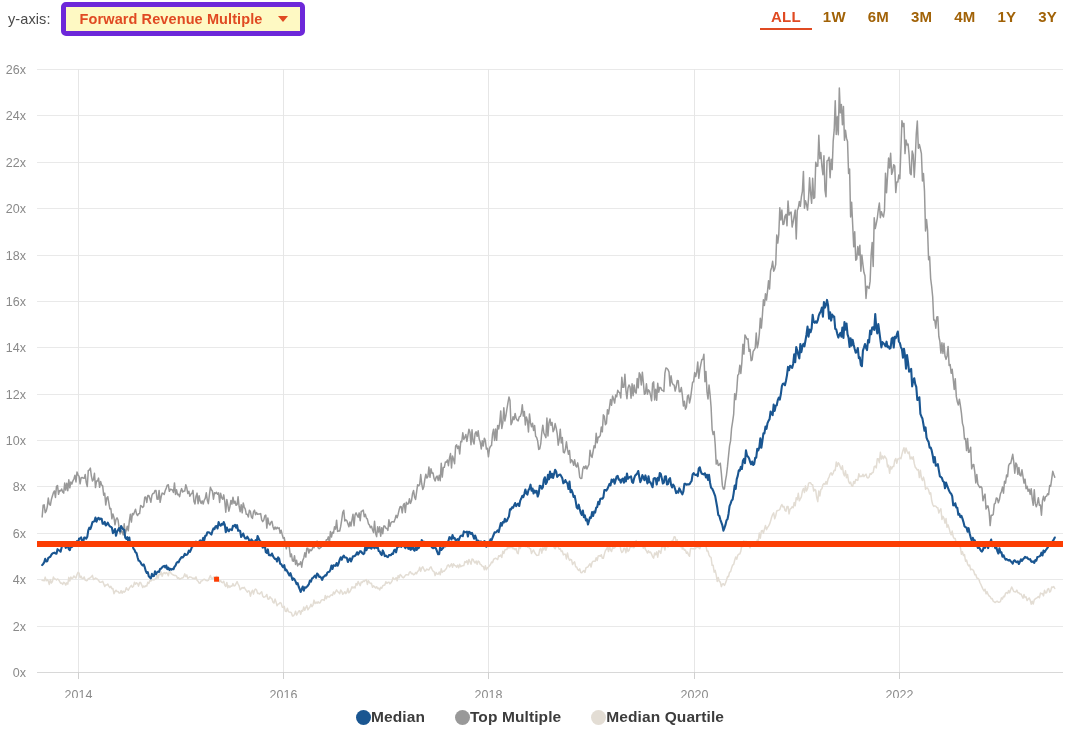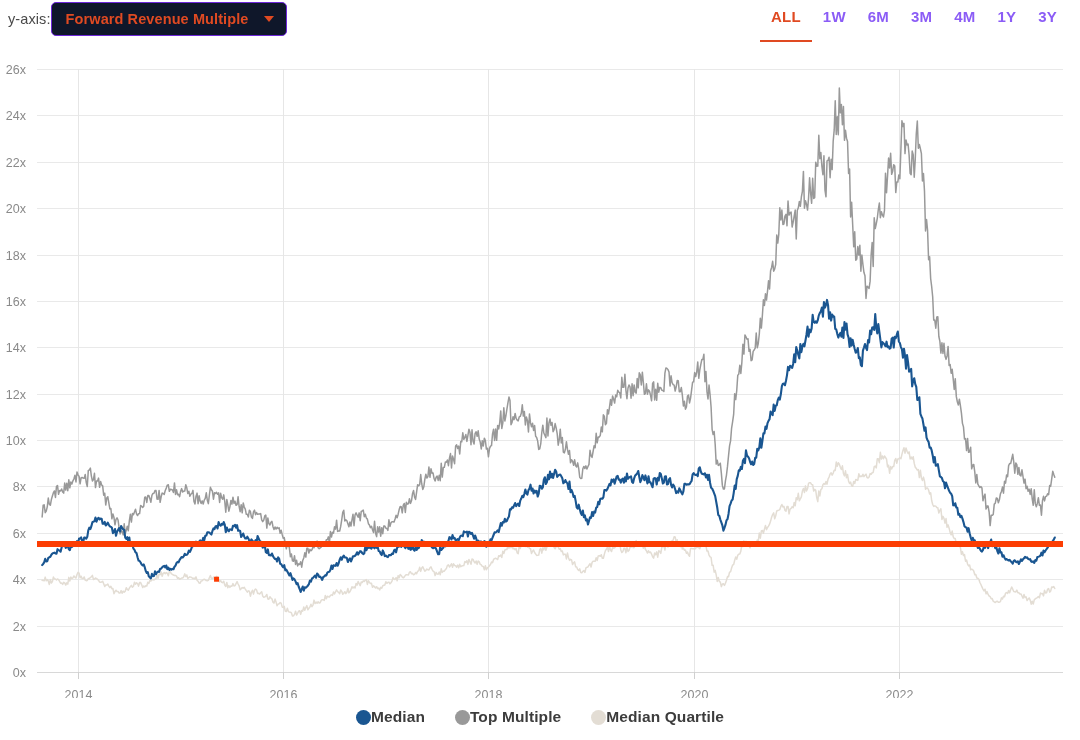--- a/index.html
+++ b/index.html
@@ -21,37 +21,38 @@
     position: absolute;
     left: 0; top: 0;
     width: 1080px;
     height: 48px;
   }
   #yaxis-control {
     position: absolute;
     left: 8px; top: 2px;
     display: flex;
     align-items: center;
+    gap: 10px;
   }
   #yaxis-label {
     font-size: 14.5px;
     color: #4a4a4a;
     letter-spacing: .1px;
   }
   #yaxis-select {
     display: flex;
     align-items: center;
     justify-content: space-between;
     gap: 16px;
     min-width: 200px;
     height: 34px;
     padding: 0 12px 0 14px;
-    border: 1px solid #6d28d9;
+    border: 5px solid #6d28d9;
     border-radius: 5px;
-    background: #0f172a;
+    background: #fef9c3;
     box-sizing: border-box;
     cursor: pointer;
   }
   #yaxis-select-value {
     font-size: 14.5px;
     font-weight: 700;
     color: #e04a22;
     white-space: nowrap;
     letter-spacing: .1px;
   }
@@ -66,30 +67,30 @@
   #range-tabs {
     position: absolute;
     right: 12px; top: 8px;
     display: flex;
     align-items: baseline;
     gap: 0;
   }
   .range-tab {
     font-size: 15px;
     font-weight: 700;
-    color: #8b5cf6;
+    color: #a16207;
     padding: 0 11px;
     cursor: pointer;
     letter-spacing: .2px;
     white-space: nowrap;
   }
   .range-tab.active {
     color: #e04a22;
     border-bottom: 2.5px solid #e04a22;
-    padding-bottom: 15px;
+    padding-bottom: 3px;
   }
 
   
   #chart-wrap {
     position: absolute;
     left: 0; top: 48px;
     width: 1080px;
     height: 650px;
   }
   #chart-svg { display: block; }

